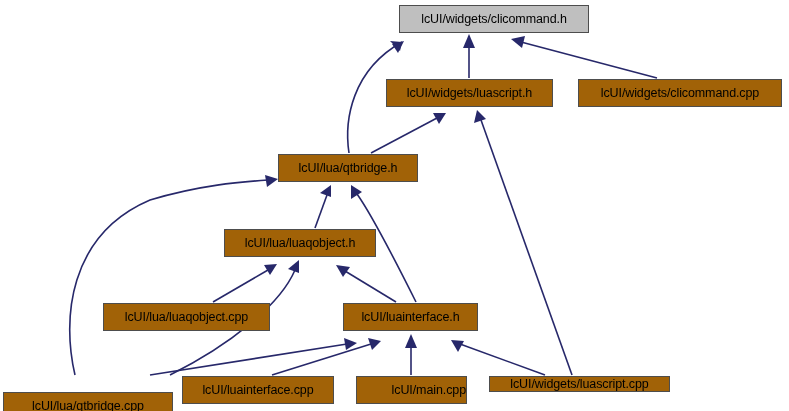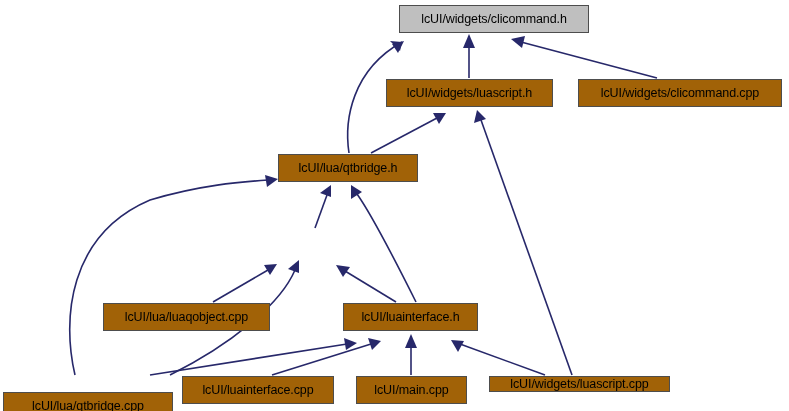--- a/index.html
+++ b/index.html
@@ -146,37 +146,40 @@
   </div>
 
   <div class="node-box" style="left:578px; top:79px; width:204px; height:28px;">
     <span class="node-label">lcUI/widgets/clicommand.cpp</span>
   </div>
 
   <div class="node-box" style="left:278px; top:154px; width:140px; height:28px;">
     <span class="node-label">lcUI/lua/qtbridge.h</span>
   </div>
 
+  <div class="node-box" style="left:224px; top:229px; width:152px; height:28px;">
+    <span class="node-label">lcUI/lua/luaqobject.h</span>
+  </div>
 
   <div class="node-box" style="left:103px; top:303px; width:167px; height:28px;">
     <span class="node-label">lcUI/lua/luaqobject.cpp</span>
   </div>
 
   <div class="node-box" style="left:343px; top:303px; width:135px; height:28px;">
     <span class="node-label">lcUI/luainterface.h</span>
   </div>
 
   <div class="node-box" style="left:3px; top:392px; width:170px; height:28px;">
     <span class="node-label">lcUI/lua/qtbridge.cpp</span>
   </div>
 
   <div class="node-box" style="left:182px; top:376px; width:152px; height:28px;">
     <span class="node-label">lcUI/luainterface.cpp</span>
   </div>
 
-  <div class="node-box" style="left:356px; top:376px; width:111px; height:28px;">
+  <div class="node-box" style="left:356px; top:376px; width:111px; height:28px;justify-content:flex-end;">
     <span class="node-label">lcUI/main.cpp</span>
   </div>
 
   <div class="node-box" style="left:489px; top:376px; width:181px; height:16px;">
     <span class="node-label">lcUI/widgets/luascript.cpp</span>
   </div>
 </div>
 
 </body></html>

